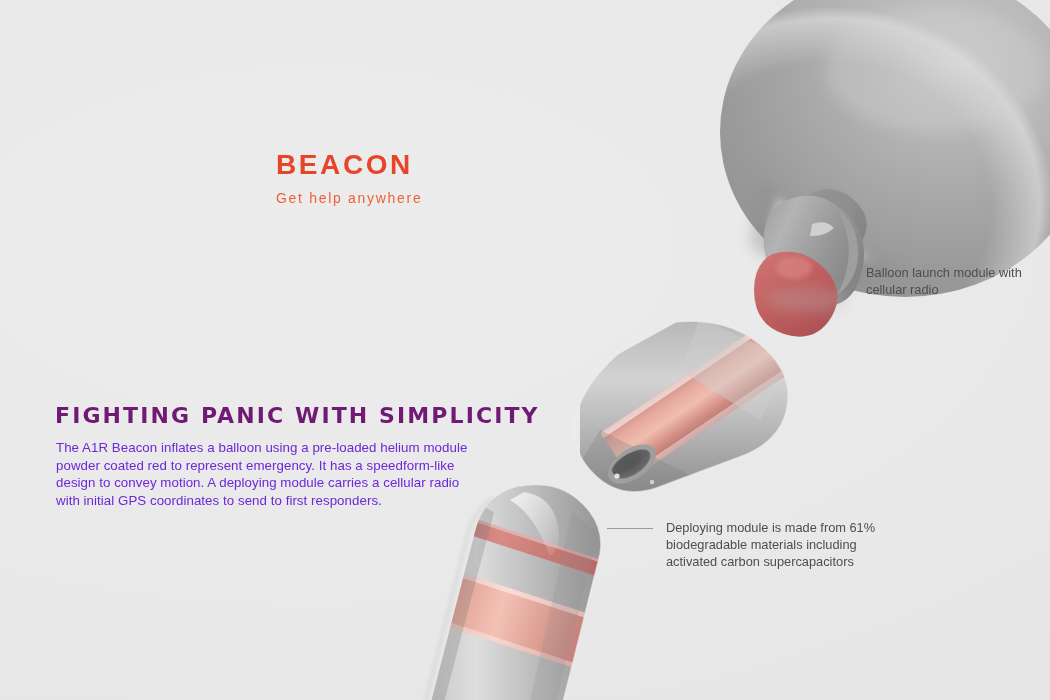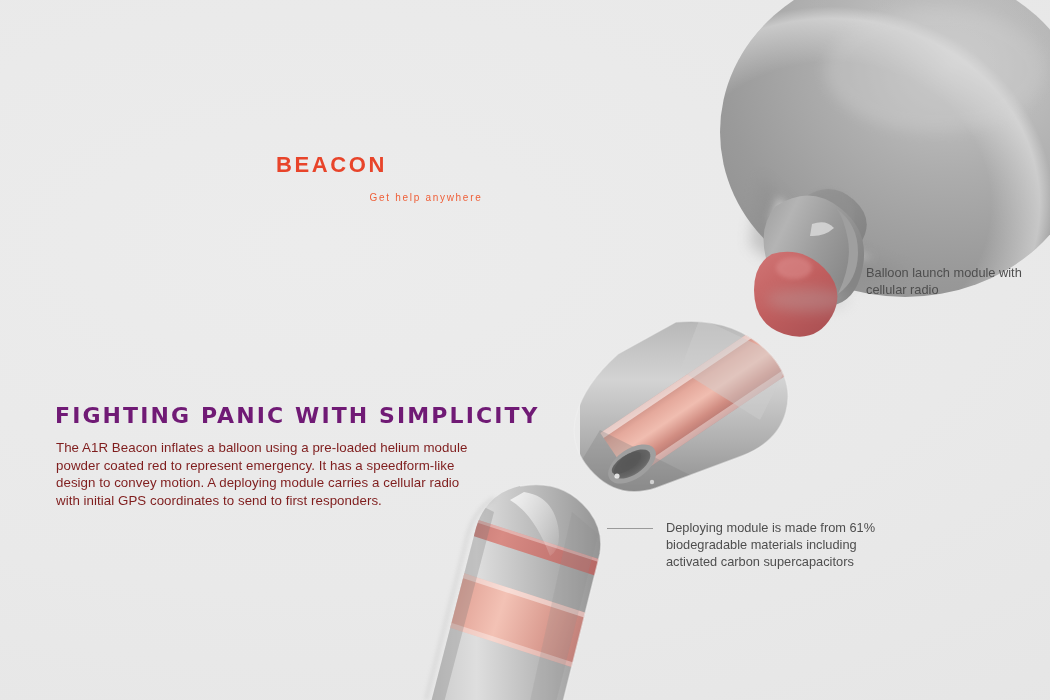--- a/index.html
+++ b/index.html
@@ -36,35 +36,34 @@
   .logo-air {
     font-size: 44px;
     line-height: 44px;
     font-weight: 700;
     color: #3b3b3b;
     letter-spacing: 0.5px;
     font-family: "DejaVu Sans", sans-serif;
   }
   .logo-beacon {
     margin-top: 1px;
-    font-size: 22px;
+    font-size: 28px;
     line-height: 32px;
     font-weight: 700;
     color: #e8442a;
     letter-spacing: 2.6px;
     font-family: "Liberation Sans", sans-serif;
   }
   .logo-tagline {
     margin-top: 9px;
-    font-size: 10px;
+    font-size: 14px;
     line-height: 16px;
     color: #ef5f38;
     letter-spacing: 1.7px;
     font-family: "Liberation Sans", sans-serif;
-    text-align: center;
   }
 
   
   .headline {
     position: absolute;
     left: 55px;
     top: 384px;
     font-size: 22px;
     line-height: 34px;
     font-weight: 700;
@@ -73,21 +72,21 @@
     font-family: "DejaVu Sans", sans-serif;
     white-space: nowrap;
   }
   .body-copy {
     position: absolute;
     left: 56px;
     top: 426px;
     width: 420px;
     font-size: 13.3px;
     line-height: 17.6px;
-    color: #7f1d1d;
+    color: #6d28d9;
     letter-spacing: 0.05px;
   }
 
   
   .callout {
     position: absolute;
     font-size: 12.8px;
     line-height: 17px;
     color: #4e4e4e;
   }

